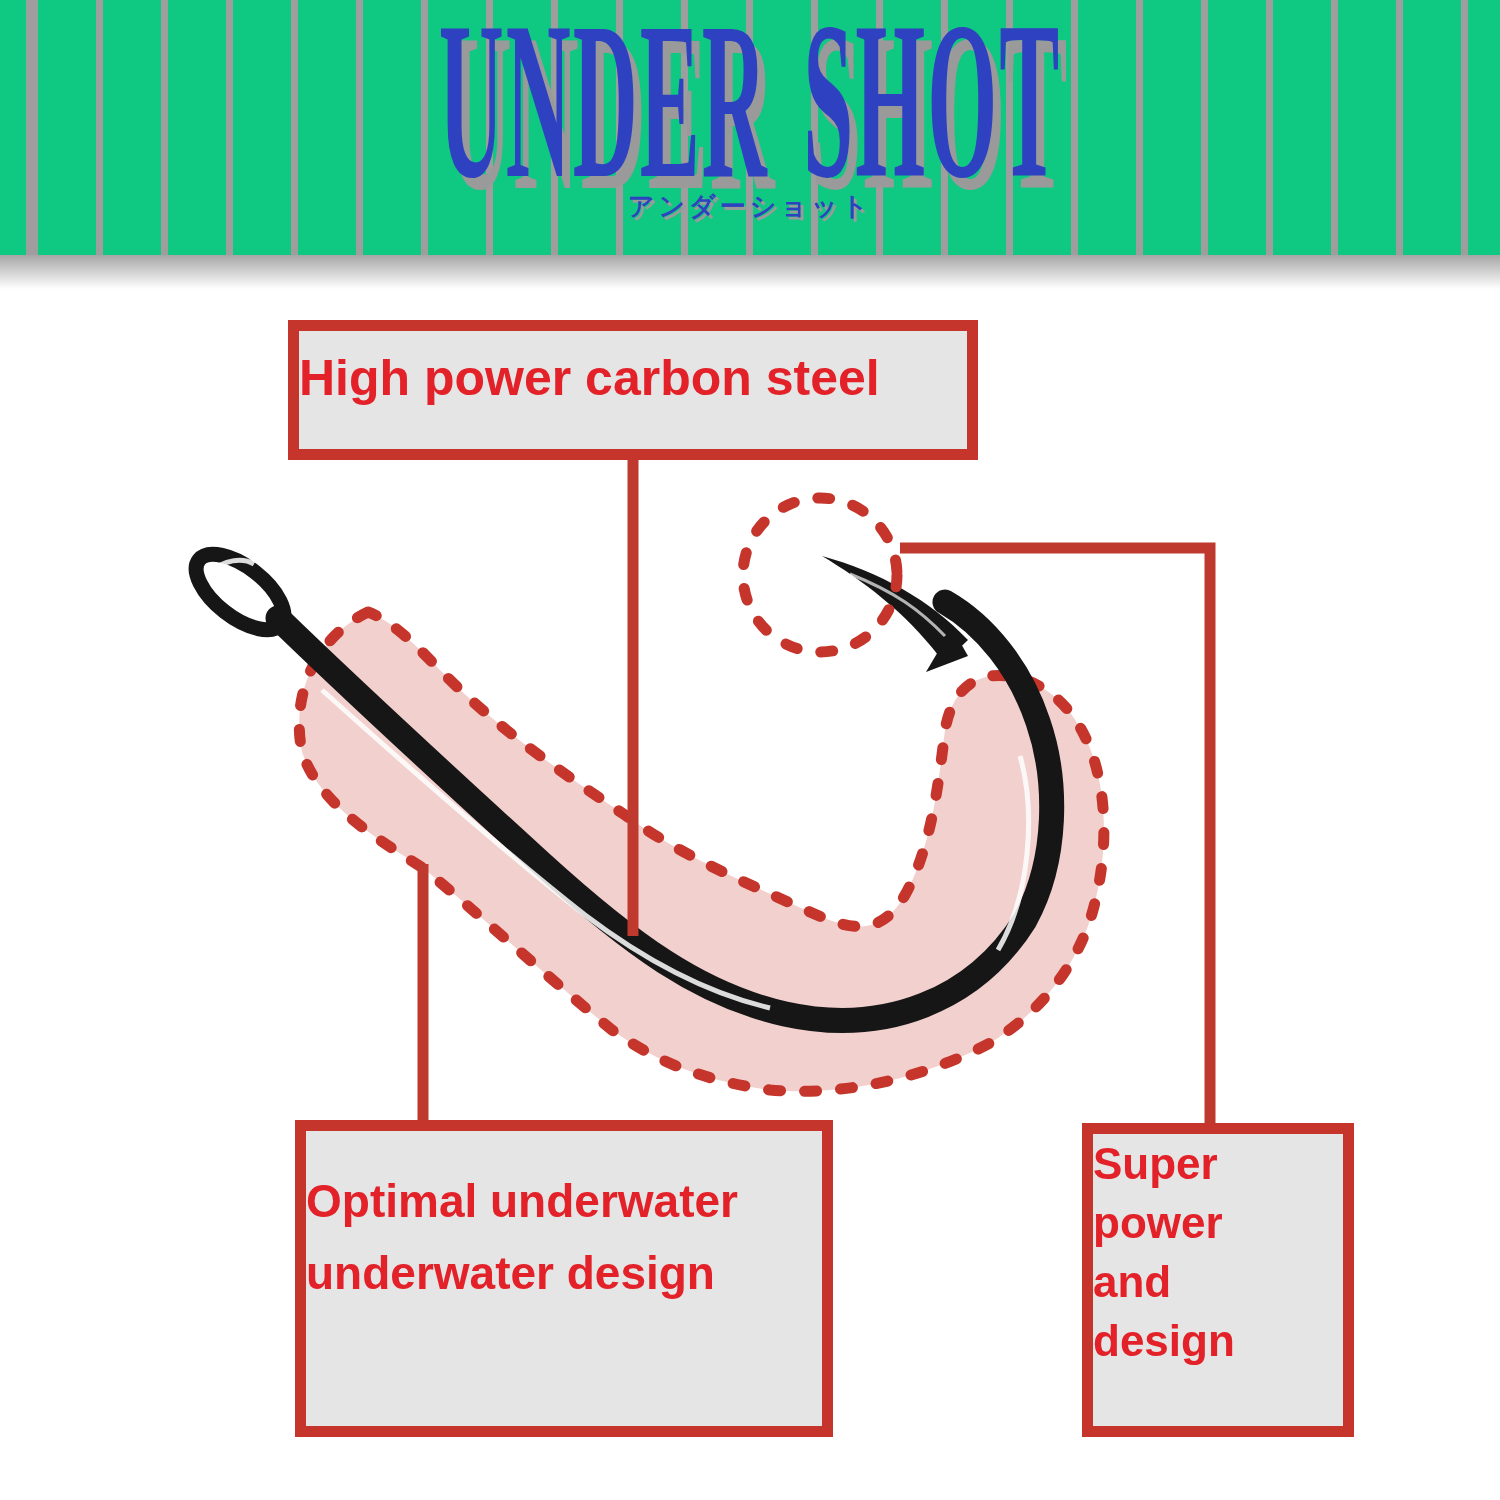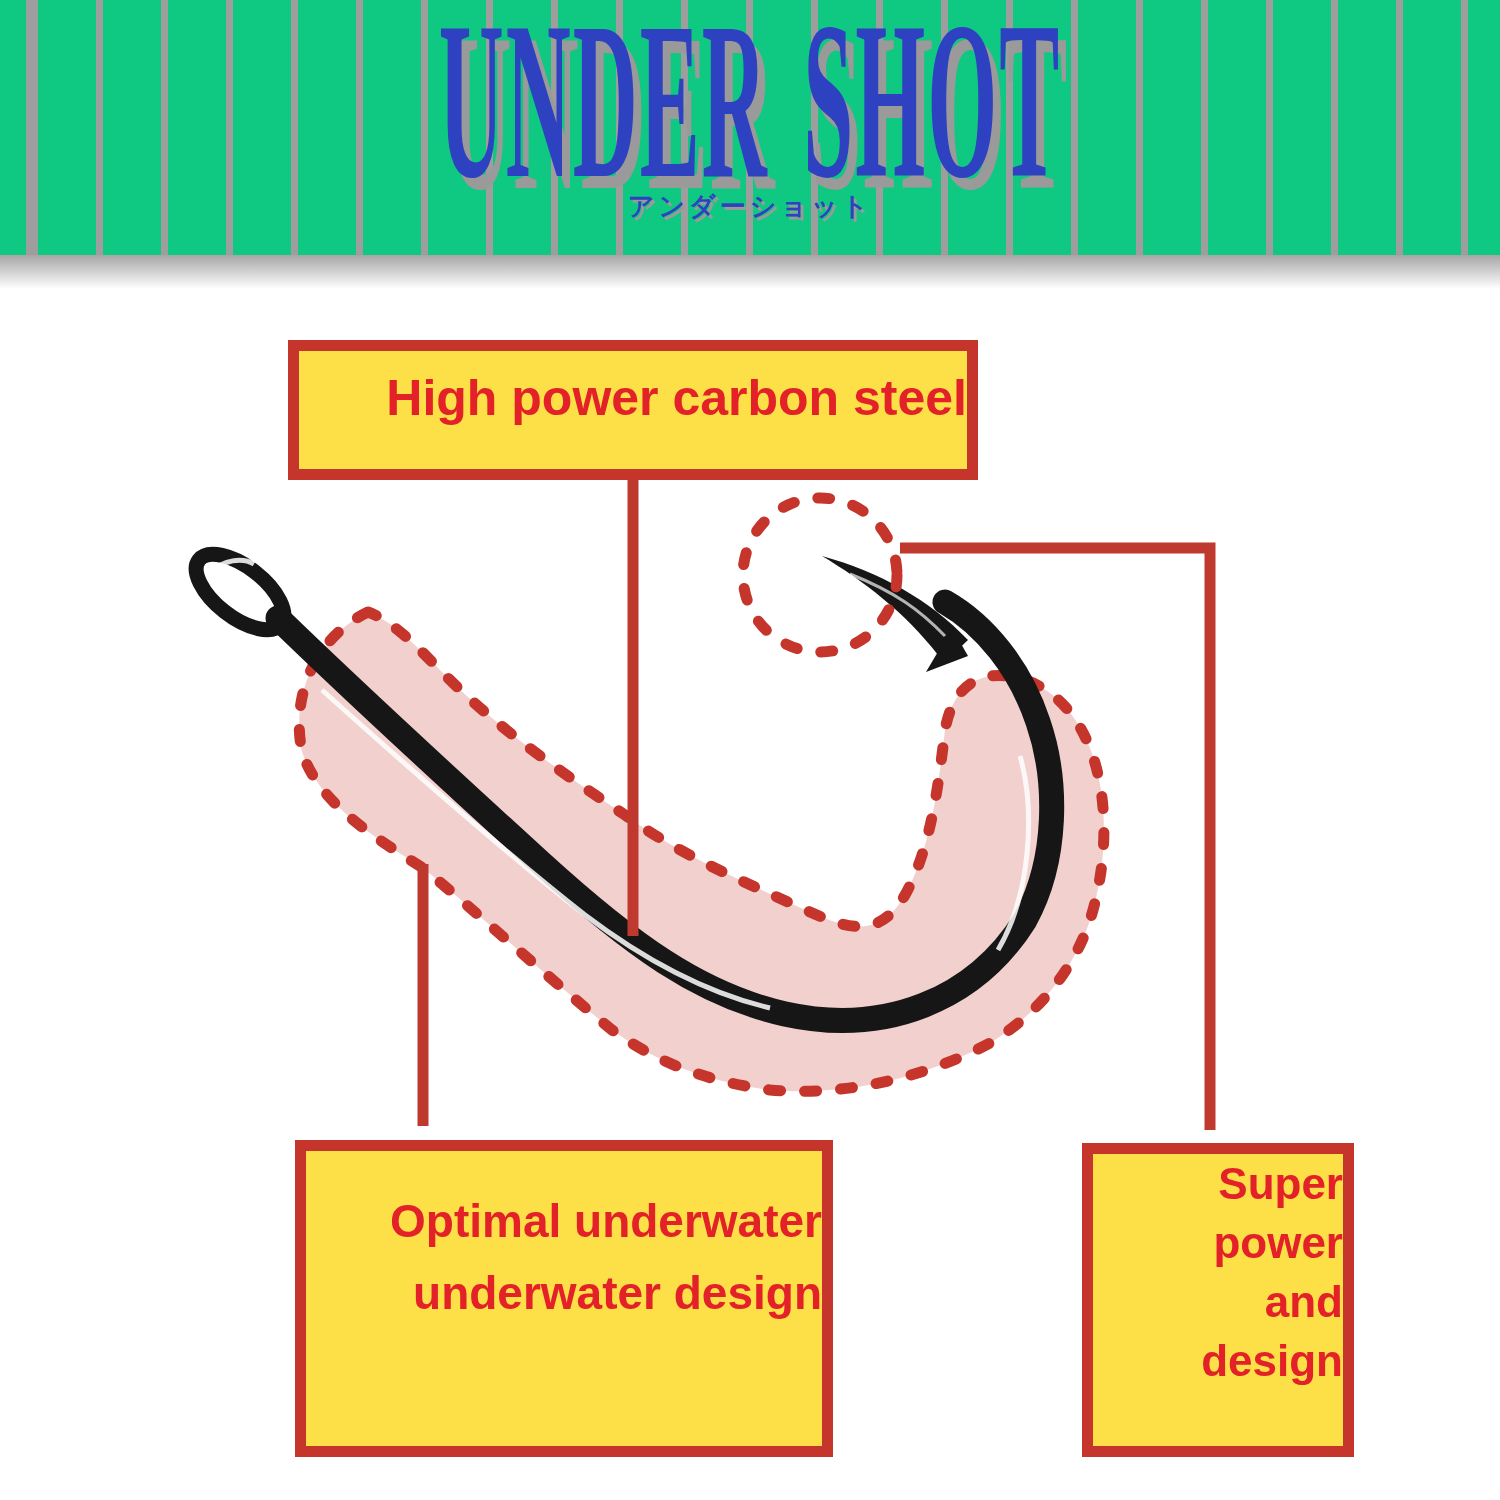--- a/index.html
+++ b/index.html
@@ -53,23 +53,23 @@
   
   #art{position:absolute;left:0;top:0;width:1500px;height:1500px;z-index:1;}
   .zone{fill:var(--zone-pink);stroke:var(--border-red);}
   .dashline{stroke:var(--border-red);fill:none;}
   .connector{stroke:var(--line-red);fill:none;}
   .wire{stroke:var(--hook-black);fill:none;}
   .wirefill{fill:var(--hook-black);}
   .glint{stroke:#ffffff;fill:none;opacity:.85;}
   
   .callout{
-    position:absolute;box-sizing:border-box;background:#fde047;
+    position:absolute;box-sizing:border-box;background:#e5e5e5;
     border:11px solid var(--border-red);z-index:2;
-    color:var(--label-red);font-weight:bold;text-align:right;margin-top:20px;
+    color:var(--label-red);font-weight:bold;text-align:left;
   }
   #callout-top{left:288px;top:320px;width:690px;height:140px;
     font-size:50px;line-height:50px;padding-top:22px;}
   #callout-bl{left:295px;top:1120px;width:538px;height:317px;
     font-size:46px;line-height:72px;padding-top:34px;}
   #callout-br{left:1082px;top:1123px;width:272px;height:314px;
     font-size:44px;line-height:59px;}
 </style>
 </head>
 <body>

